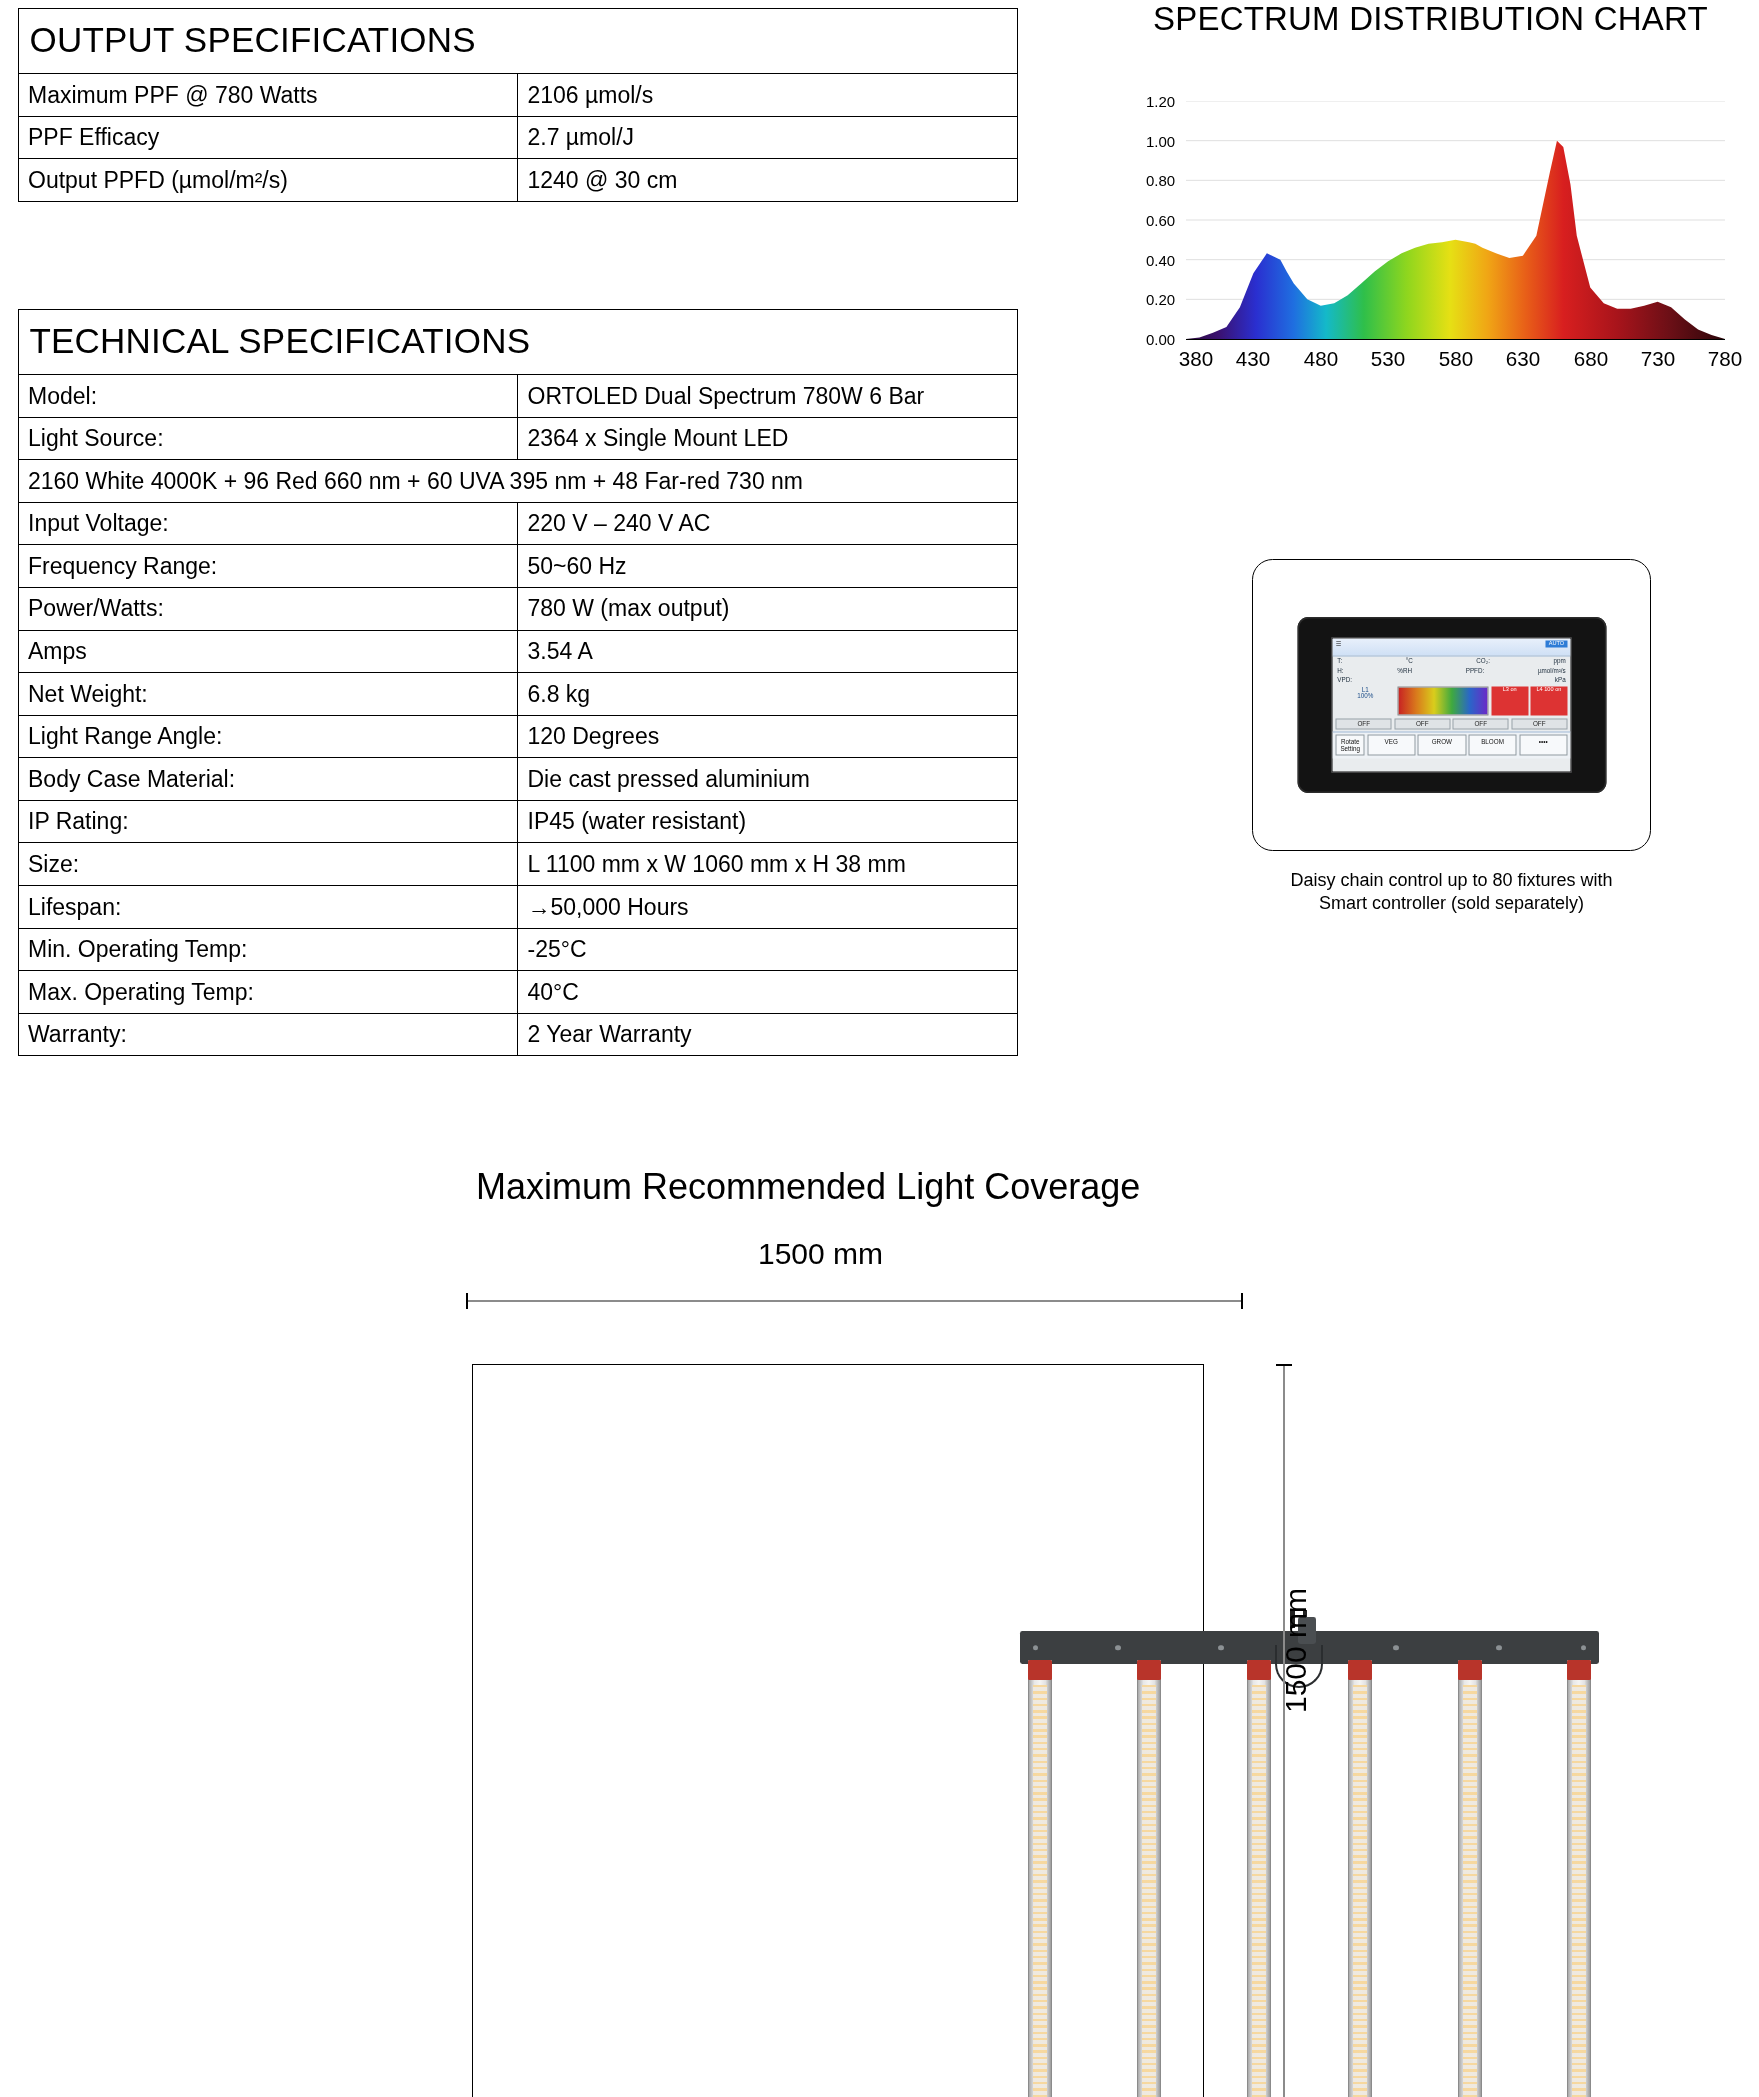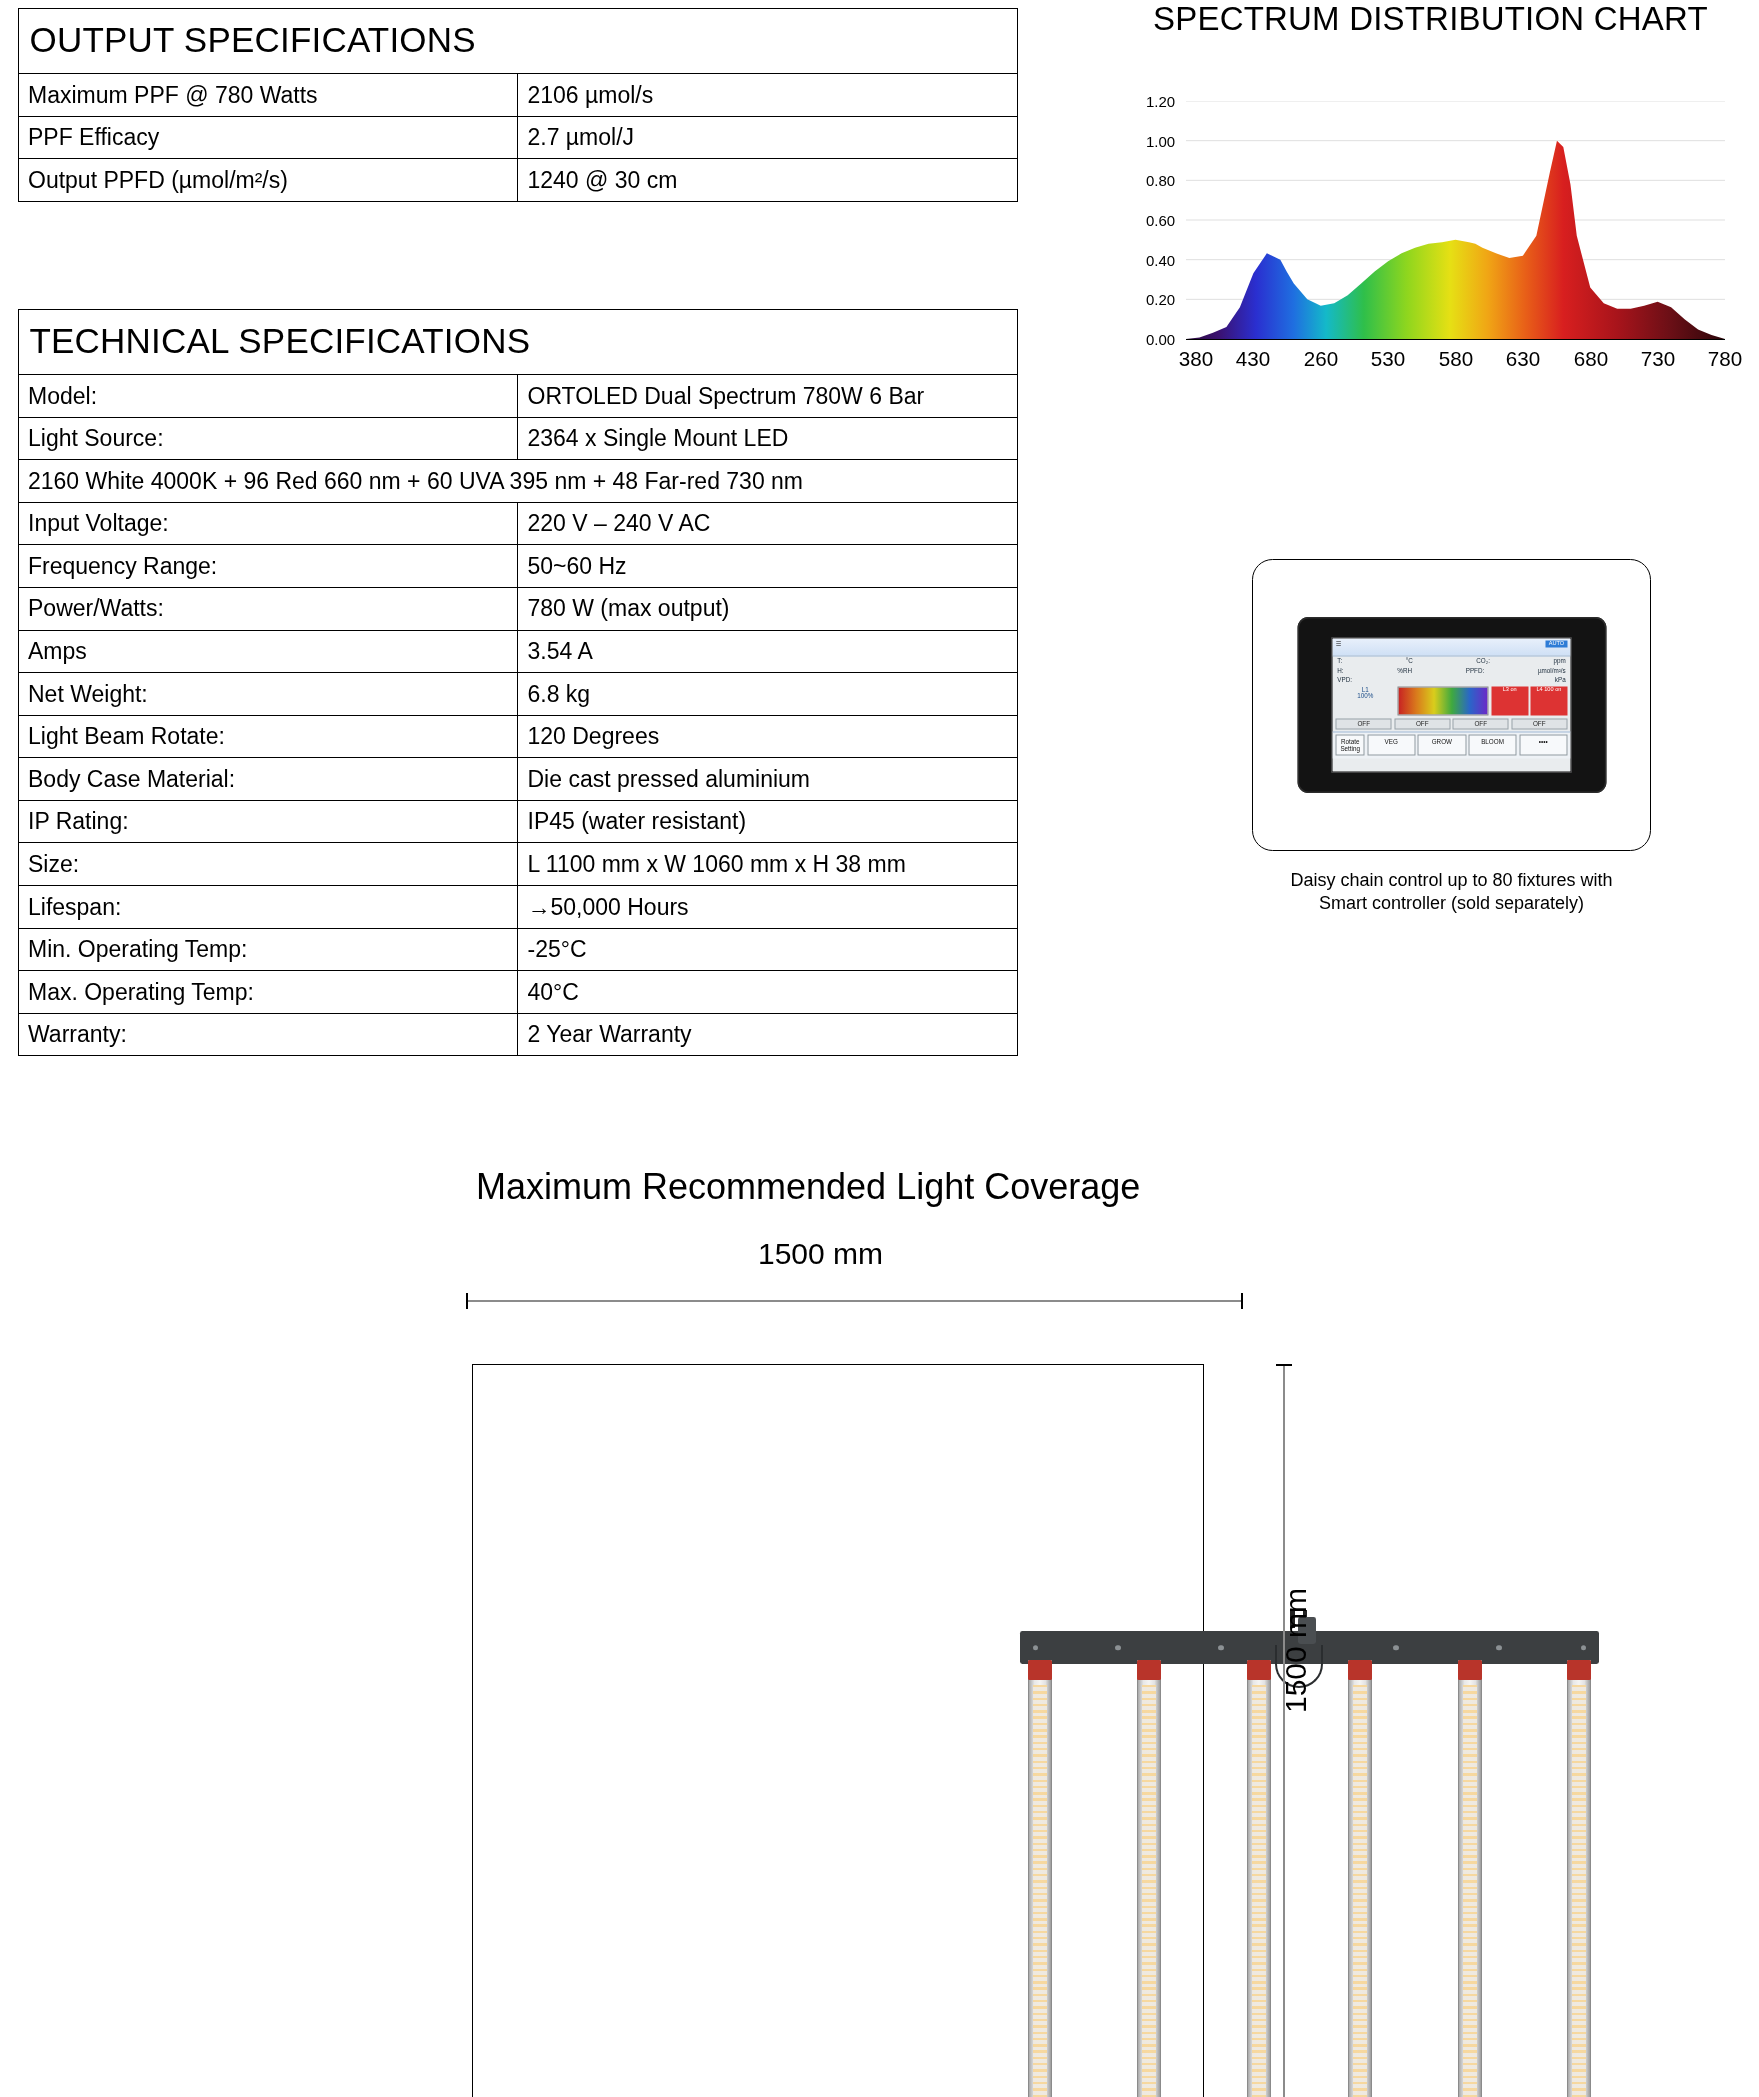--- a/index.html
+++ b/index.html
@@ -474,21 +474,21 @@
       </tr>
       <tr>
         <td class="col-label">Amps</td>
         <td class="col-value">3.54 A</td>
       </tr>
       <tr>
         <td class="col-label">Net Weight:</td>
         <td class="col-value">6.8 kg</td>
       </tr>
       <tr>
-        <td class="col-label">Light Beam Rotate:</td>
+        <td class="col-label">Light Range Angle:</td>
         <td class="col-value">120 Degrees</td>
       </tr>
       <tr>
         <td class="col-label">Body Case Material:</td>
         <td class="col-value">Die cast pressed aluminium</td>
       </tr>
       <tr>
         <td class="col-label">IP Rating:</td>
         <td class="col-value">IP45 (water resistant)</td>
       </tr>
@@ -566,21 +566,21 @@
                  L323,178 L340,175 L357,178 L365,180 L374,185 L391,192
                  L408,198 L425,195 L442,170 L459,90 L468,50 L476,58
                  L485,105 L493,170 L510,235 L527,255 L544,262 L561,262
                  L578,258 L595,253 L612,260 L629,275 L646,288 L663,295 L680,300 Z" fill="url(#specGrad)" stroke="none"></path>
       </svg>
     </div>
 
     <div class="x-labels">
       <div style="left:10px">380</div>
       <div style="left:67px">430</div>
-      <div style="left:135px">260</div>
+      <div style="left:135px">480</div>
       <div style="left:202px">530</div>
       <div style="left:270px">580</div>
       <div style="left:337px">630</div>
       <div style="left:405px">680</div>
       <div style="left:472px">730</div>
       <div style="left:539px">780</div>
     </div>
   </div>
 </section>
 

